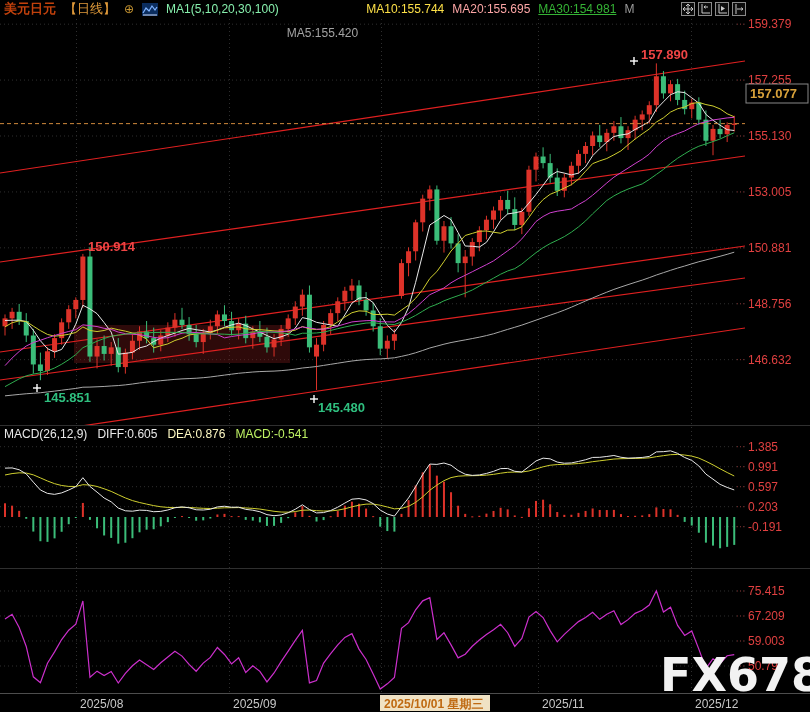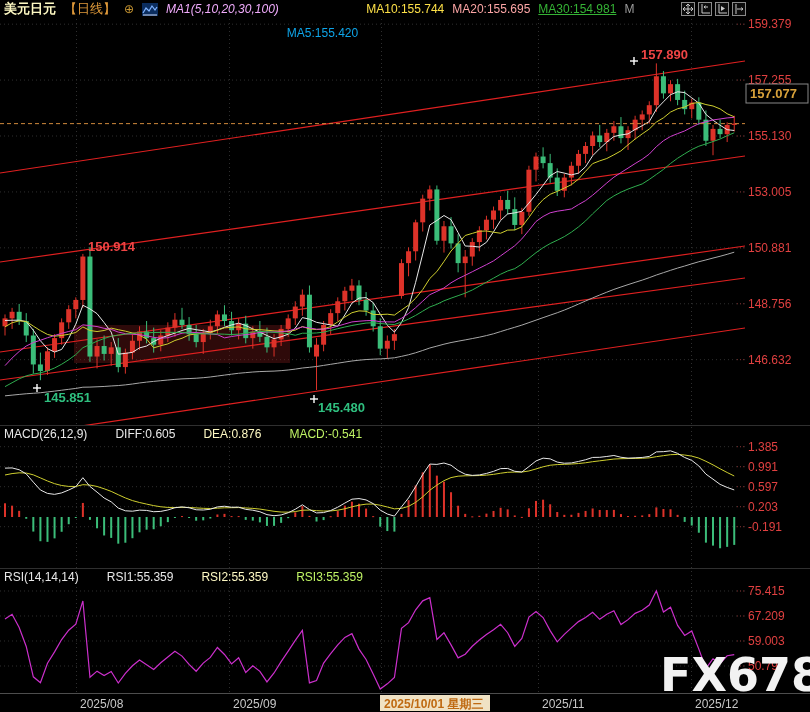--- a/index.html
+++ b/index.html
@@ -1,33 +1,33 @@
 <!DOCTYPE html>
 <html><head>
 <meta charset="utf-8">
 <style>
   html,body{margin:0;padding:0;background:#000;}
   .screen{position:relative;width:810px;height:712px;background:#000;overflow:hidden;
           font-family:"Liberation Sans","DejaVu Sans",sans-serif;}
   .hdr{position:absolute;top:0;left:4px;height:18px;display:flex;align-items:center;
        gap:8px;font-size:12px;white-space:nowrap;z-index:5;}
-  .hdr .sym{color:#fef9c3;font-weight:bold;font-size:13px;}
+  .hdr .sym{color:#c2410c;font-weight:bold;font-size:13px;}
   .hdr .per{color:#e09a3a;font-weight:normal;font-size:13px;}
   .hdr .plus{color:#c89632;font-size:12px;}
-  .hdr .leg{color:#f0abfc;font-style:italic;}
-  .hdr .ma5{color:#0ea5e9;margin-top:48px;}
+  .hdr .leg{color:#86efac;}
+  .hdr .ma5{color:#a3a3a3;margin-top:48px;}
   .hdr .ma10{color:#fde047;}
   .hdr .ma20{color:#fca5a5;}
   .hdr .ma30{color:#35b335;text-decoration:underline;}
   .hdr .mflag{color:#9a9a9a;}
   .toolbar{position:absolute;top:2px;right:64px;display:flex;gap:3px;z-index:6;}
   .tbtn{width:14px;height:14px;border:1px solid #8a8a8a;background:#0c0c0c;
         display:flex;align-items:center;justify-content:center;box-sizing:border-box;}
   svg#chart{position:absolute;left:0;top:0;z-index:1;}
-  .indlbl{position:absolute;left:4px;display:flex;gap:28px;font-size:12px;z-index:5;white-space:nowrap;}
+  .indlbl{position:absolute;left:4px;display:flex;gap:10px;font-size:12px;z-index:5;white-space:nowrap;}
   .indlbl .w{color:#e8e8e8;}
   .indlbl .y{color:#fef9c3;}
   .indlbl .m{color:#bef264;}
 </style>
 </head>
 <body>
 
 <div class="screen">
 
   <div class="hdr">
@@ -73,26 +73,20 @@
     </div>
   </div>
 
   <div class="indlbl" style="top:427px;">
     <span class="w">MACD(26,12,9)</span>
     <span class="w">DIFF:0.605</span>
     <span class="y">DEA:0.876</span>
     <span class="m">MACD:-0.541</span>
   </div>
 
-  <div class="indlbl" style="top:570px;">
-    <span class="w">RSI(14,14,14)</span>
-    <span class="w">RSI1:55.359</span>
-    <span class="y">RSI2:55.359</span>
-    <span class="m">RSI3:55.359</span>
-  </div>
 
   <svg id="chart" width="810" height="712">
       <g>
         <line x1="76.5" y1="19" x2="76.5" y2="693" stroke="#2e2e2e" stroke-dasharray="1,3"></line>
         <line x1="229.5" y1="19" x2="229.5" y2="693" stroke="#2e2e2e" stroke-dasharray="1,3"></line>
         <line x1="381.5" y1="19" x2="381.5" y2="693" stroke="#2e2e2e" stroke-dasharray="1,3"></line>
         <line x1="538.5" y1="19" x2="538.5" y2="693" stroke="#2e2e2e" stroke-dasharray="1,3"></line>
         <line x1="691.5" y1="19" x2="691.5" y2="693" stroke="#2e2e2e" stroke-dasharray="1,3"></line>
         <line x1="0" y1="24.174818000000116" x2="745" y2="24.174818000000116" stroke="#2e2e2e" stroke-dasharray="1,3"></line>
         <line x1="0" y1="80.07425" x2="745" y2="80.07425" stroke="#2e2e2e" stroke-dasharray="1,3"></line>

